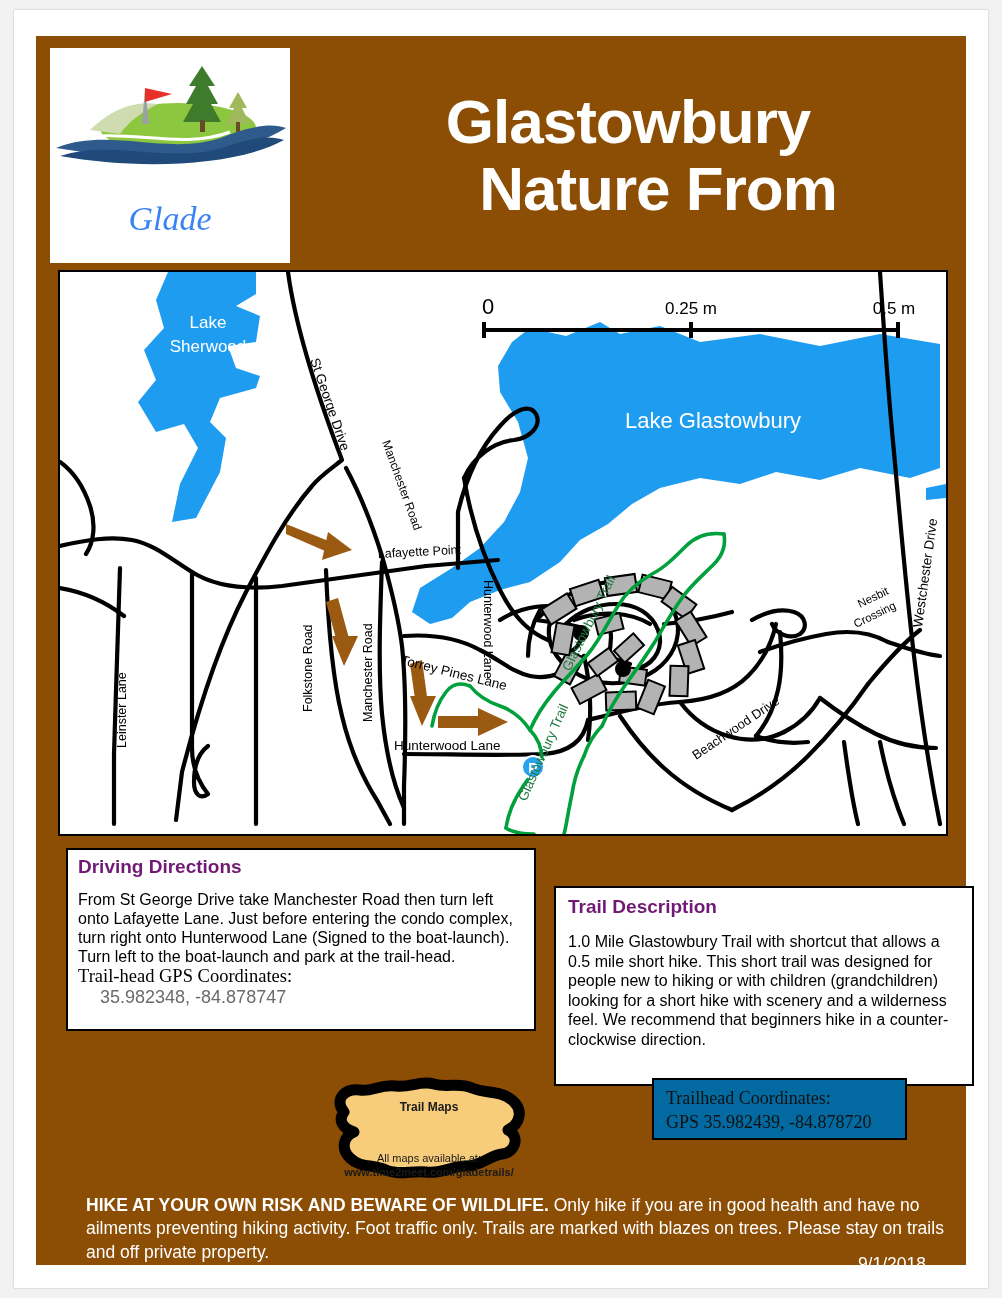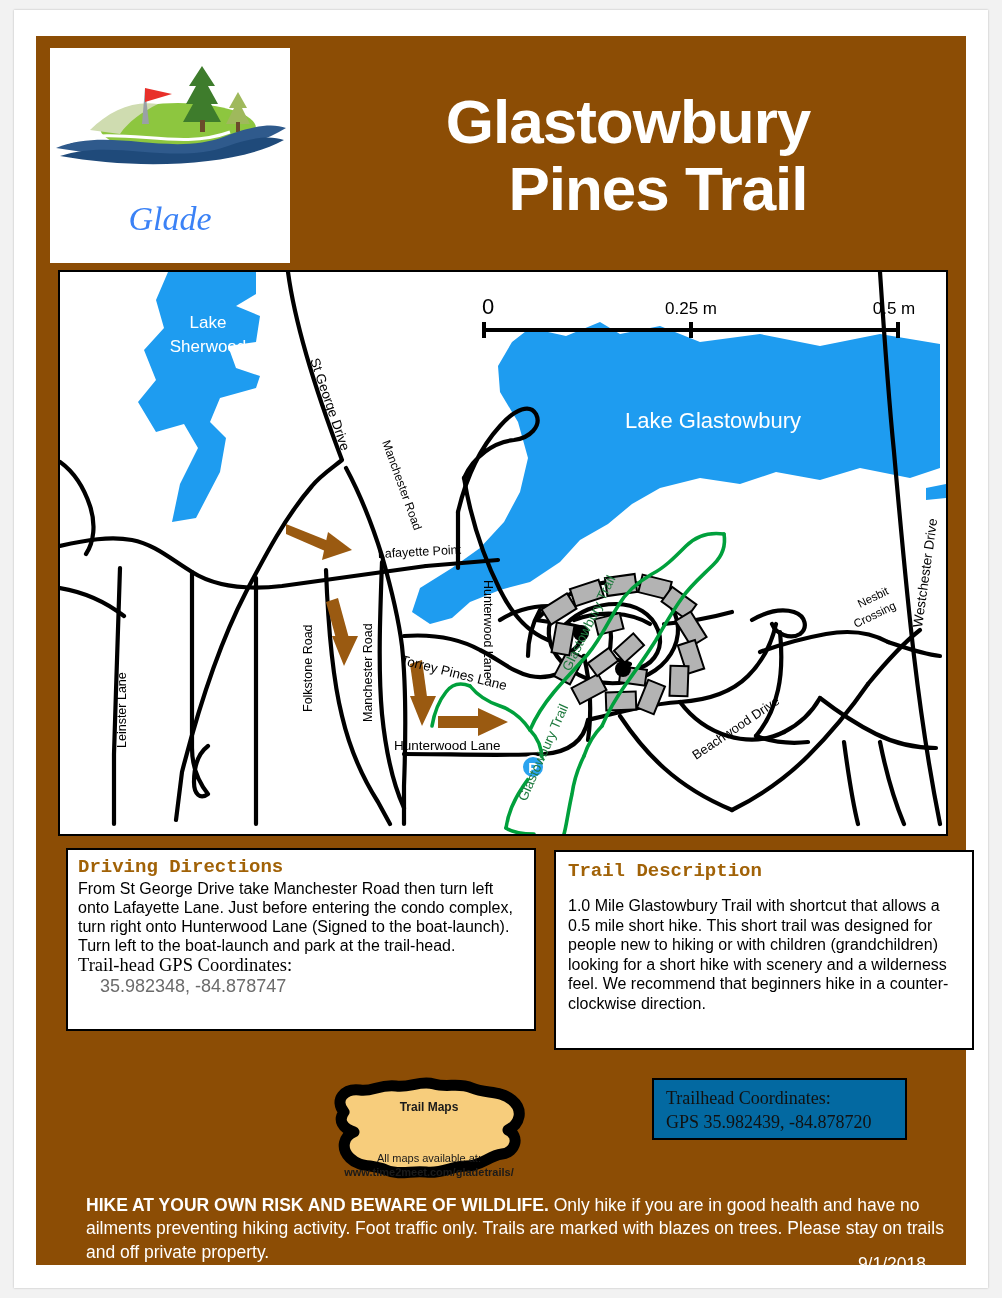--- a/index.html
+++ b/index.html
@@ -30,23 +30,23 @@
   #title-line2{padding-left:60px;}
 
   
   #map-frame{position:absolute;left:22px;top:234px;width:886px;height:562px;
              background:#ffffff;border:2px solid #000;}
   #map-svg{display:block;width:886px;height:562px;}
 
   
   #directions-box{position:absolute;left:30px;top:812px;width:470px;height:183px;
                   background:#ffffff;border:2px solid #000;padding:6px 10px;box-sizing:border-box;}
-  #desc-box{position:absolute;left:518px;top:814px;width:420px;height:200px;
+  #desc-box{position:absolute;left:518px;top:850px;width:420px;height:200px;
             background:#ffffff;border:2px solid #000;padding:8px 12px;box-sizing:border-box;}
-  .box-head{font-size:19px;font-weight:bold;color:#a16207;margin-bottom:1px;font-family:Liberation Mono, monospace;}
+  .box-head{font-size:19px;font-weight:bold;color:#701a75;margin-bottom:12px;}
   .box-body{font-size:16px;color:#000;line-height:1.19;}
   #desc-body{margin-top:14px;line-height:1.22;}
   #gps-line{font-size:18.5px;color:#000;font-family:Liberation Serif, serif;}
   #gps-value{font-size:18px;color:#6b6b6b;padding-left:22px;}
 
   
   #badge{position:absolute;left:280px;top:1038px;width:226px;height:110px;}
   #badge svg{position:absolute;left:0;top:0;}
   #badge-text{position:absolute;left:0;top:26px;width:226px;text-align:center;
               font-size:11px;color:#1a1a1a;line-height:1.32;font-weight:bold;}
@@ -86,21 +86,21 @@
         <rect x="186" y="70" width="4" height="10" fill="#6b4a2b"></rect>
         <path d="M6 96 C60 74 120 106 176 84 C208 72 224 72 236 76 C214 90 186 96 160 100 C110 108 56 104 6 96 Z" fill="#2f5a8c"></path>
         <path d="M10 104 C64 86 122 114 178 94 C206 84 222 84 234 88 C212 100 184 106 158 109 C108 115 56 112 10 104 Z" fill="#1f4a7a"></path>
         <path d="M18 90 C70 72 126 100 180 80" stroke="#ffffff" stroke-width="3" fill="none"></path>
       </svg>
       <div class="logo-word" id="logo-glade">Glade</div>
     </div>
 
     <div id="title-block">
       <div class="title-line" id="title-line1">Glastowbury</div>
-      <div class="title-line" id="title-line2">Pines Trail</div>
+      <div class="title-line" id="title-line2">Nature From</div>
     </div>
 
     <div id="map-frame">
       <svg id="map-svg" viewBox="0 0 886 562">
 
         <rect x="0" y="0" width="886" height="562" fill="#ffffff"></rect>
 
         <g>
           <path d="M108 0 L196 0 L196 22 L176 34 L200 44 L196 70 L168 74 L176 96 L200 104 L196 116 L160 126
                    L150 150 L166 166 L160 200 L136 246 L112 250 L120 212 L138 176 L124 152 L96 160

